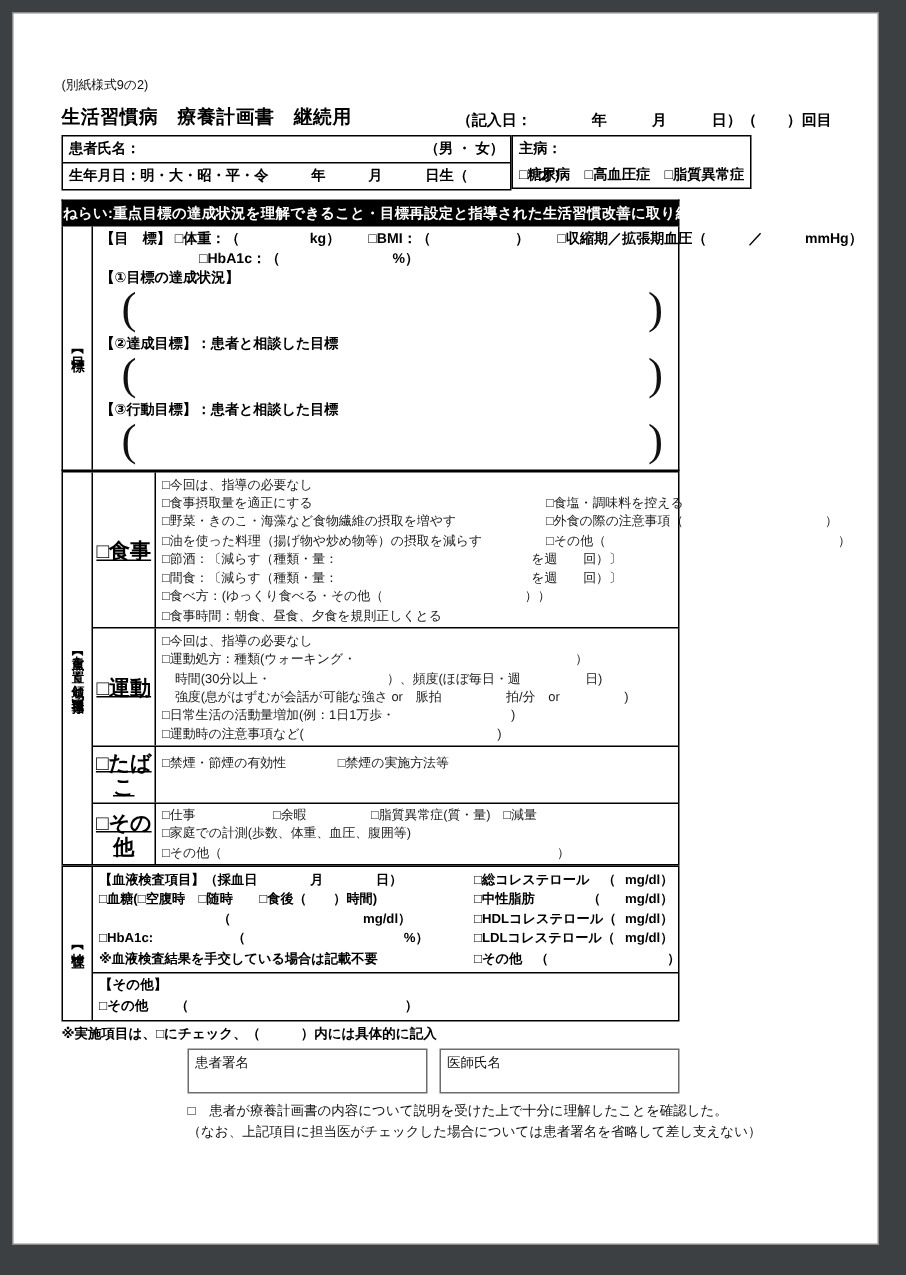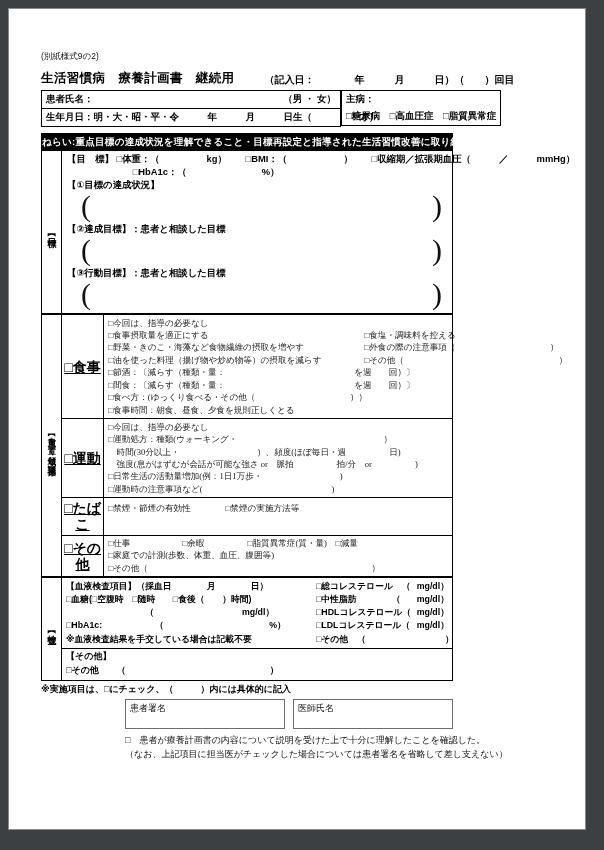--- a/index.html
+++ b/index.html
@@ -36,20 +36,21 @@
     margin-bottom: 7px;
     white-space: pre;
   }
 
   
   .titlerow {
     display: flex;
     align-items: flex-end;
     margin-bottom: 3px;
     white-space: pre;
+    gap: 40px;
   }
   .maintitle {
     font-size: 12.5px;
     font-weight: bold;
     letter-spacing: .4px;
     color: #000;
   }
   .dateentry {
     font-size: 10px;
     font-weight: bold;
@@ -143,21 +144,21 @@
     justify-content: center;
     text-align: center;
     font-size: 14px;
     font-weight: bold;
     color: #000;
     box-sizing: border-box;
     line-height: 1.15;
     padding: 2px 0;
     text-decoration: underline;
   }
-  .itemcol { flex: 1; padding: 1.5px 3px 2px 4px; min-width: 0; font-family: Liberation Serif, serif; }
+  .itemcol { flex: 1; padding: 1.5px 3px 2px 4px; min-width: 0; }
   .li { font-size: 8.6px; line-height: 1.45; color: #1a1a1a; white-space: pre; }
   .li.two { display: flex; }
   .li .c1 { width: 256px; flex: 0 0 256px; }
   .li .c2 { flex: 1; }
 
   
   .inspbody { padding: 1.5px 3px 2px 4px; }
   .insp-line { font-size: 8.8px; line-height: 1.5; color: #000; font-weight: bold; white-space: pre; display: flex; }
   .insp-line .ic1 { width: 250px; flex: 0 0 250px; }
   .insp-line .ic2 { flex: 1; display:flex; justify-content: space-between; }

